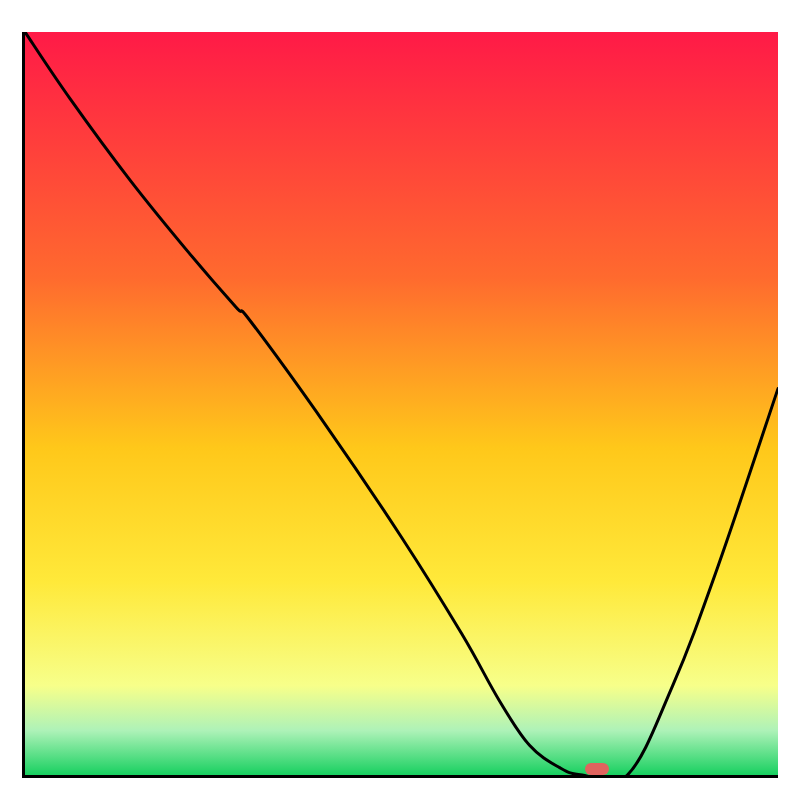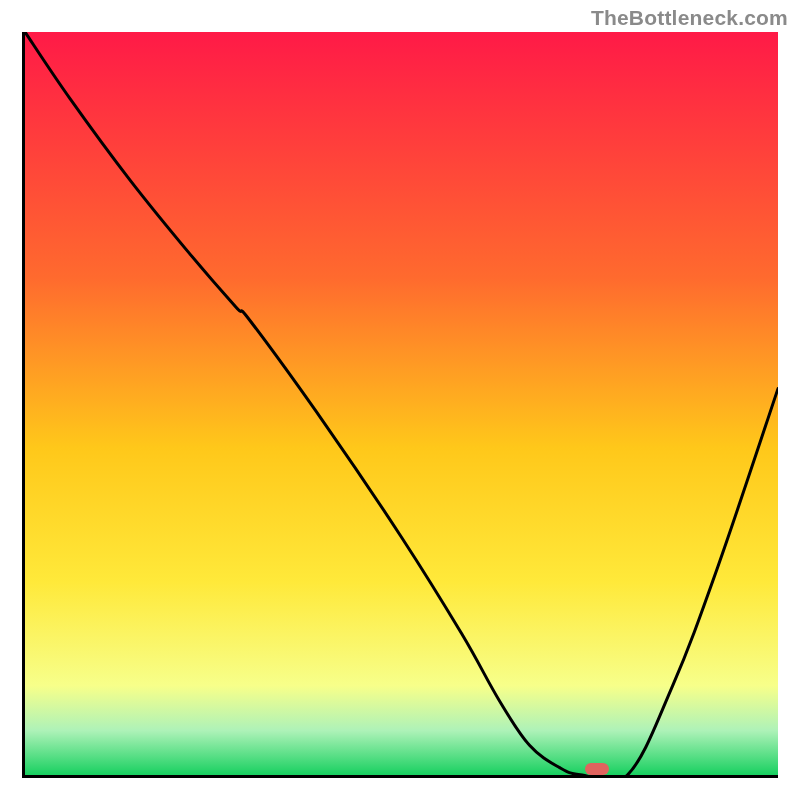--- a/index.html
+++ b/index.html
@@ -57,21 +57,20 @@
     height: 12px;
     border-radius: 6px;
     transform: translate(-50%, -50%);
   }
 </style>
 </head>
 <body>
 
 <div class="frame">
 
-  <div class="attribution">TheBottleneck.com</div>
 
   <div class="plot-area">
 
     <svg class="gradient" viewBox="0 0 100 100" preserveAspectRatio="none">
       <defs>
         <linearGradient id="bg-grad" x1="0" y1="0" x2="0" y2="1">
             <stop offset="0%" stop-color="#ff1a47"></stop>
             <stop offset="33%" stop-color="#ff6a2e"></stop>
             <stop offset="56.00000000000001%" stop-color="#ffc81a"></stop>
             <stop offset="74%" stop-color="#ffe93a"></stop>

